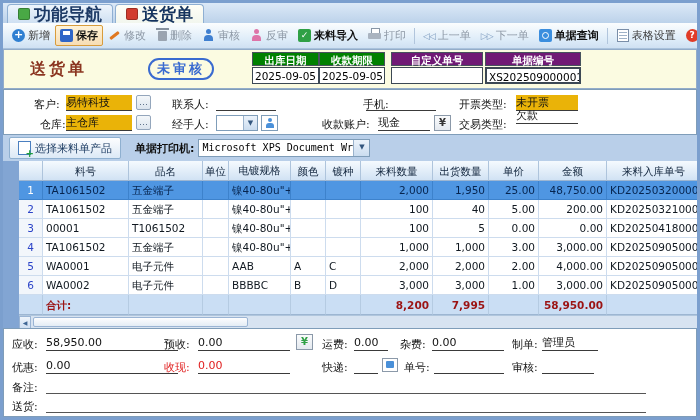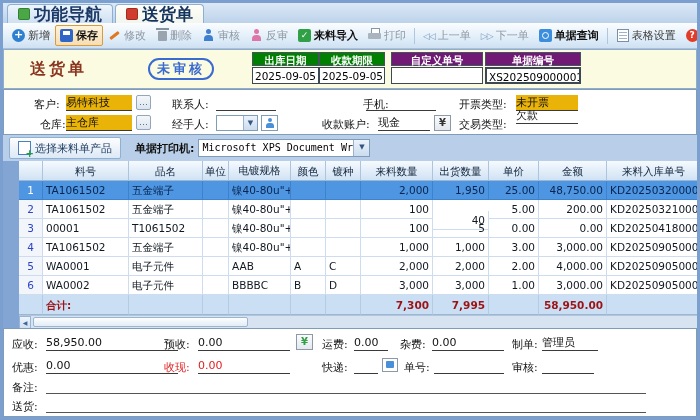--- a/index.html
+++ b/index.html
@@ -270,21 +270,21 @@
         </div>
         <div class="tr">
           <div class="td al-center rn" style="width: 24px;">2</div>
           <div class="td al-left" style="width: 86px;">TA1061502</div>
           <div class="td al-left" style="width: 74px;">五金端子</div>
           <div class="td al-center" style="width: 26px;"></div>
           <div class="td al-left" style="width: 62px;">镍40-80u"+...</div>
           <div class="td al-left" style="width: 35px;"></div>
           <div class="td al-left" style="width: 35px;"></div>
           <div class="td al-right" style="width: 72px;">100</div>
-          <div class="td al-right" style="width: 56px; margin-top: 11px;">40</div>
+          <div class="td al-right" style="width: 56px;">40</div>
           <div class="td al-right" style="width: 50px;">5.00</div>
           <div class="td al-right" style="width: 68px;">200.00</div>
           <div class="td al-left" style="width: 94px;">KD202503210001</div>
         </div>
         <div class="tr">
           <div class="td al-center rn" style="width: 24px;">3</div>
           <div class="td al-left" style="width: 86px;">00001</div>
           <div class="td al-left" style="width: 74px;">T1061502</div>
           <div class="td al-center" style="width: 26px;"></div>
           <div class="td al-left" style="width: 62px;">镍40-80u"+...</div>
@@ -340,21 +340,21 @@
         </div>
       </div>
     <div class="totrow">
         <div class="td al-center" style="width: 24px;"></div>
         <div class="td al-left" style="width: 86px;">合计:</div>
         <div class="td al-left" style="width: 74px;"></div>
         <div class="td al-center" style="width: 26px;"></div>
         <div class="td al-left" style="width: 62px;"></div>
         <div class="td al-left" style="width: 35px;"></div>
         <div class="td al-left" style="width: 35px;"></div>
-        <div class="td al-right" style="width: 72px;">7,300</div>
+        <div class="td al-right" style="width: 72px;">8,200</div>
         <div class="td al-right" style="width: 56px;">7,995</div>
         <div class="td al-right" style="width: 50px;"></div>
         <div class="td al-right" style="width: 68px;">58,950.00</div>
         <div class="td al-left" style="width: 94px;"></div>
       </div>
     <div class="vscroll">
       <div class="sbtn2" style="top:0;">▲</div>
       <div class="vthumb"></div>
       <div class="sbtn2" style="bottom:0;">▼</div>
     </div>

